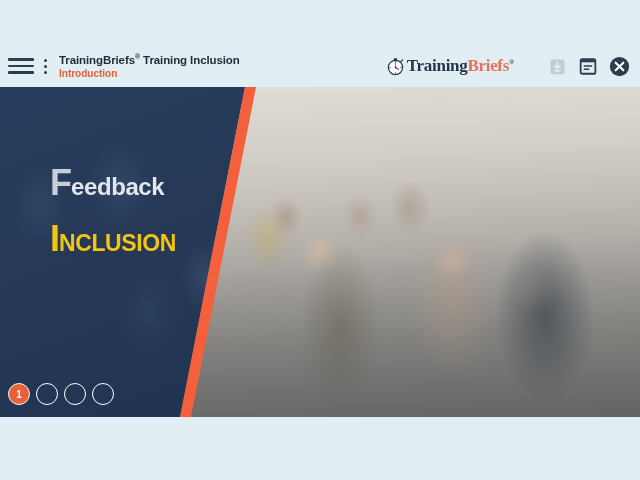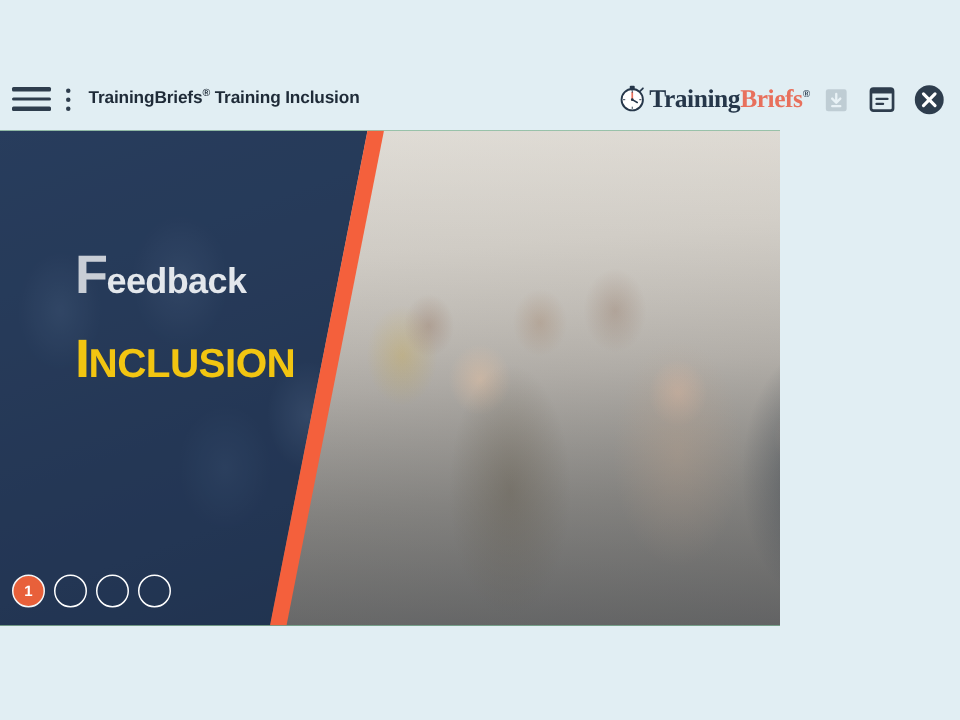--- a/index.html
+++ b/index.html
@@ -94,23 +94,24 @@
     font-size: 10px;
     font-weight: bold;
     color: #e8603a;
     white-space: nowrap;
     margin-top: 1px;
   }
 
   
   .brand {
     display: flex;
+    align-items: center;
     gap: 2px;
     flex: 0 0 auto;
-    margin-right: 6px;
+    margin-right: 32px;
     cursor: pointer;
   }
   .brand-mark {
     width: 19px;
     height: 19px;
     flex: 0 0 auto;
   }
   .brand-text {
     font-family: "Liberation Serif", serif;
     font-size: 17px;
@@ -136,24 +137,24 @@
     justify-content: center;
     cursor: pointer;
   }
   .hicon.disabled { opacity: 0.28; cursor: default; }
 
   
   .stage {
     position: absolute;
     left: 0;
     top: 87px;
-    width: 520px;
+    width: 640px;
     height: 330px;
     overflow: hidden;
-    background: #15803d;
+    background: #0c4a6e;
   }
 
   
   .photo-right {
     position: absolute;
     inset: 0;
     background:
       radial-gradient(ellipse 70px 120px at 545px 230px, rgba(70,78,86,.85), rgba(70,78,86,0) 72%),
       radial-gradient(ellipse 62px 108px at 452px 215px, rgba(196,172,150,.55), rgba(196,172,150,0) 70%),
       radial-gradient(ellipse 58px 120px at 340px 240px, rgba(120,110,92,.6), rgba(120,110,92,0) 70%),
@@ -225,21 +226,21 @@
     color: #c9ced6;
     letter-spacing: -1px;
   }
   .fair-rest {
     font-size: 24px;
     font-weight: bold;
     color: #e3e7ec;
     letter-spacing: -0.4px;
   }
   .fair-line.accent .fair-cap { color: #f2c511; }
-  .fair-line.accent .fair-rest { color: #f2c511; font-size: 27px; }
+  .fair-line.accent .fair-rest { color: #f2c511; font-size: 23px; }
 
   
   .pager {
     position: absolute;
     left: 8px;
     bottom: 12px;
     display: flex;
     align-items: center;
     gap: 6px;
     z-index: 6;
@@ -275,20 +276,21 @@
     </div>
 
     <div class="kebab">
       <i></i>
       <i></i>
       <i></i>
     </div>
 
     <div class="titleblock">
       <div class="course-title"><span>TrainingBriefs</span><sup>®</sup><span> Training Inclusion</span></div>
+      <div class="lesson-title">Introduction</div>
     </div>
 
     <div class="brand">
       <svg class="brand-mark" viewBox="0 0 40 40">
         <circle cx="20" cy="22" r="15" fill="#ffffff" stroke="#26374a" stroke-width="2.6"></circle>
         <rect x="16.5" y="2.5" width="7" height="5" rx="1.5" fill="#26374a"></rect>
         <rect x="18.4" y="6" width="3.2" height="3" fill="#26374a"></rect>
         <path d="M31 10 l4 -4" stroke="#26374a" stroke-width="2.4" stroke-linecap="round"></path>
         <path d="M20 22 L20 12" stroke="#e8705c" stroke-width="2.4" stroke-linecap="round"></path>
         <path d="M20 22 L27 26" stroke="#26374a" stroke-width="2.2" stroke-linecap="round"></path>

